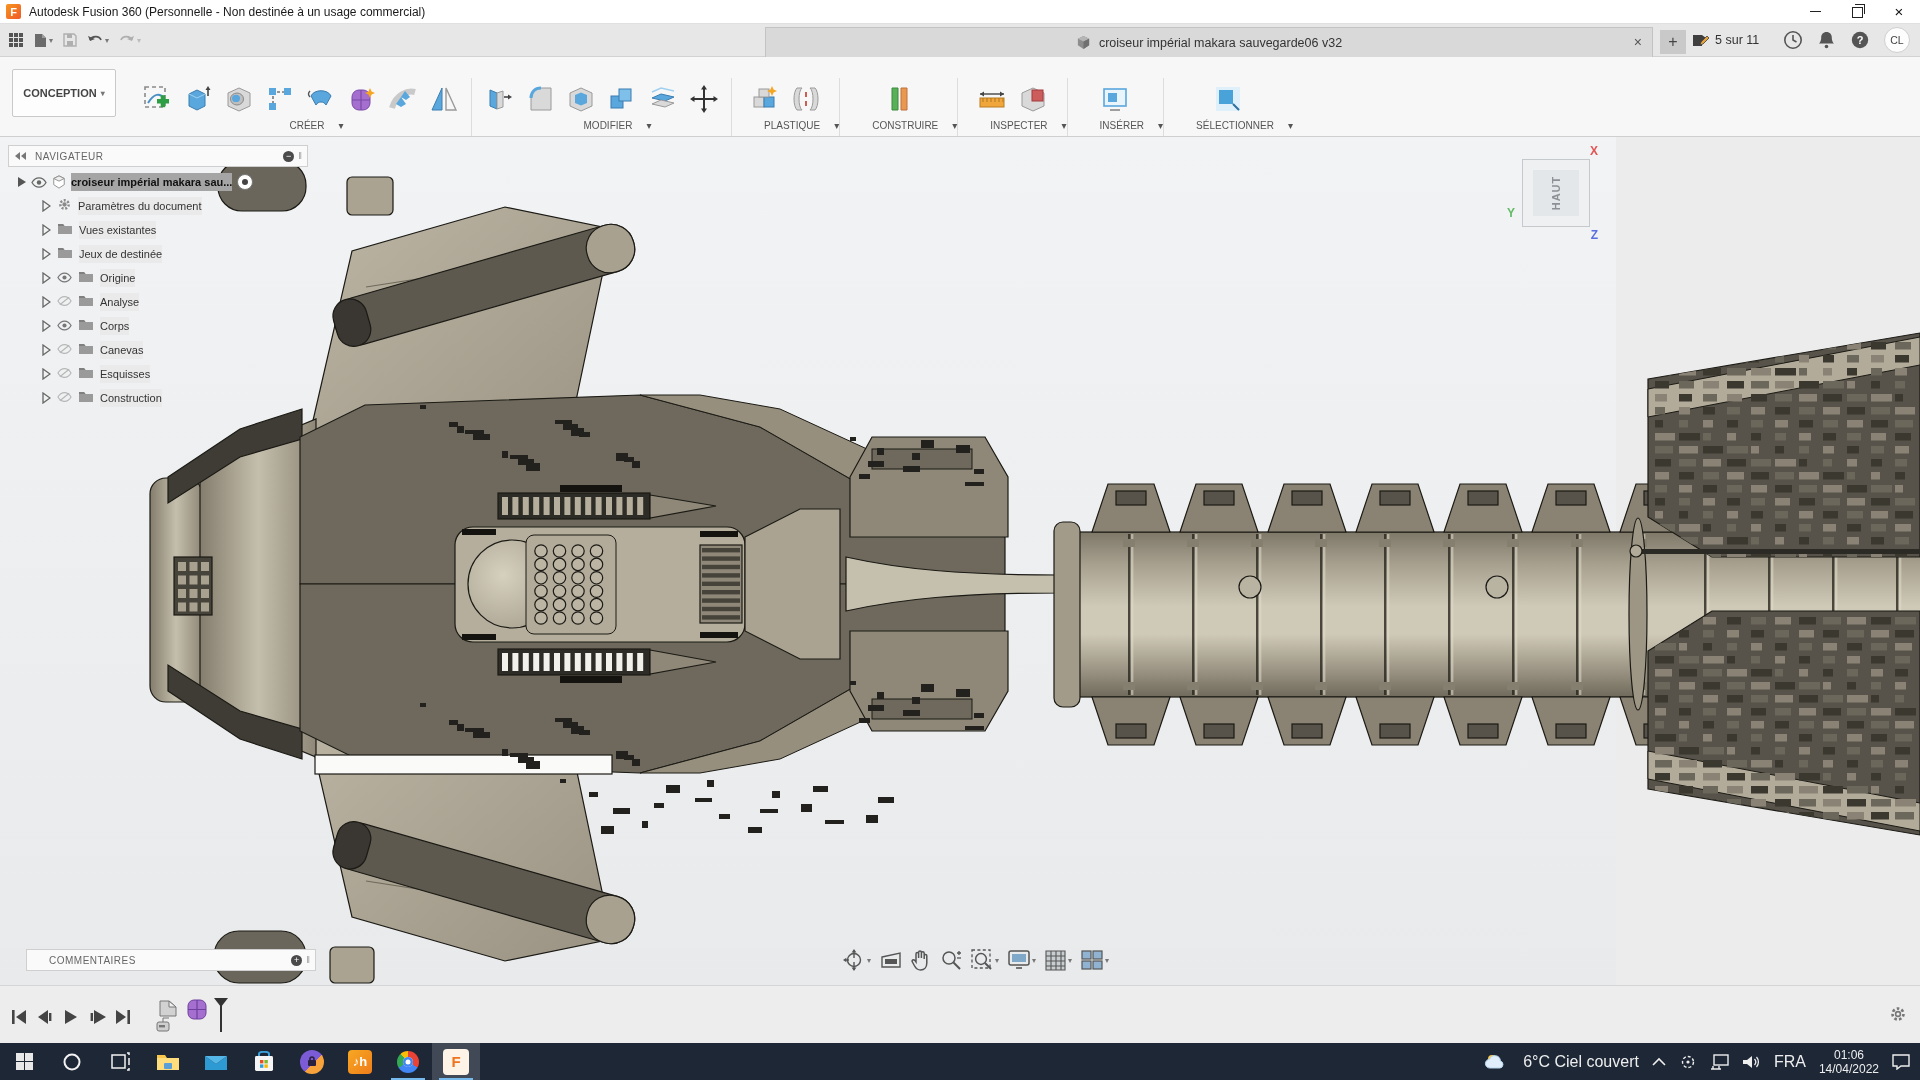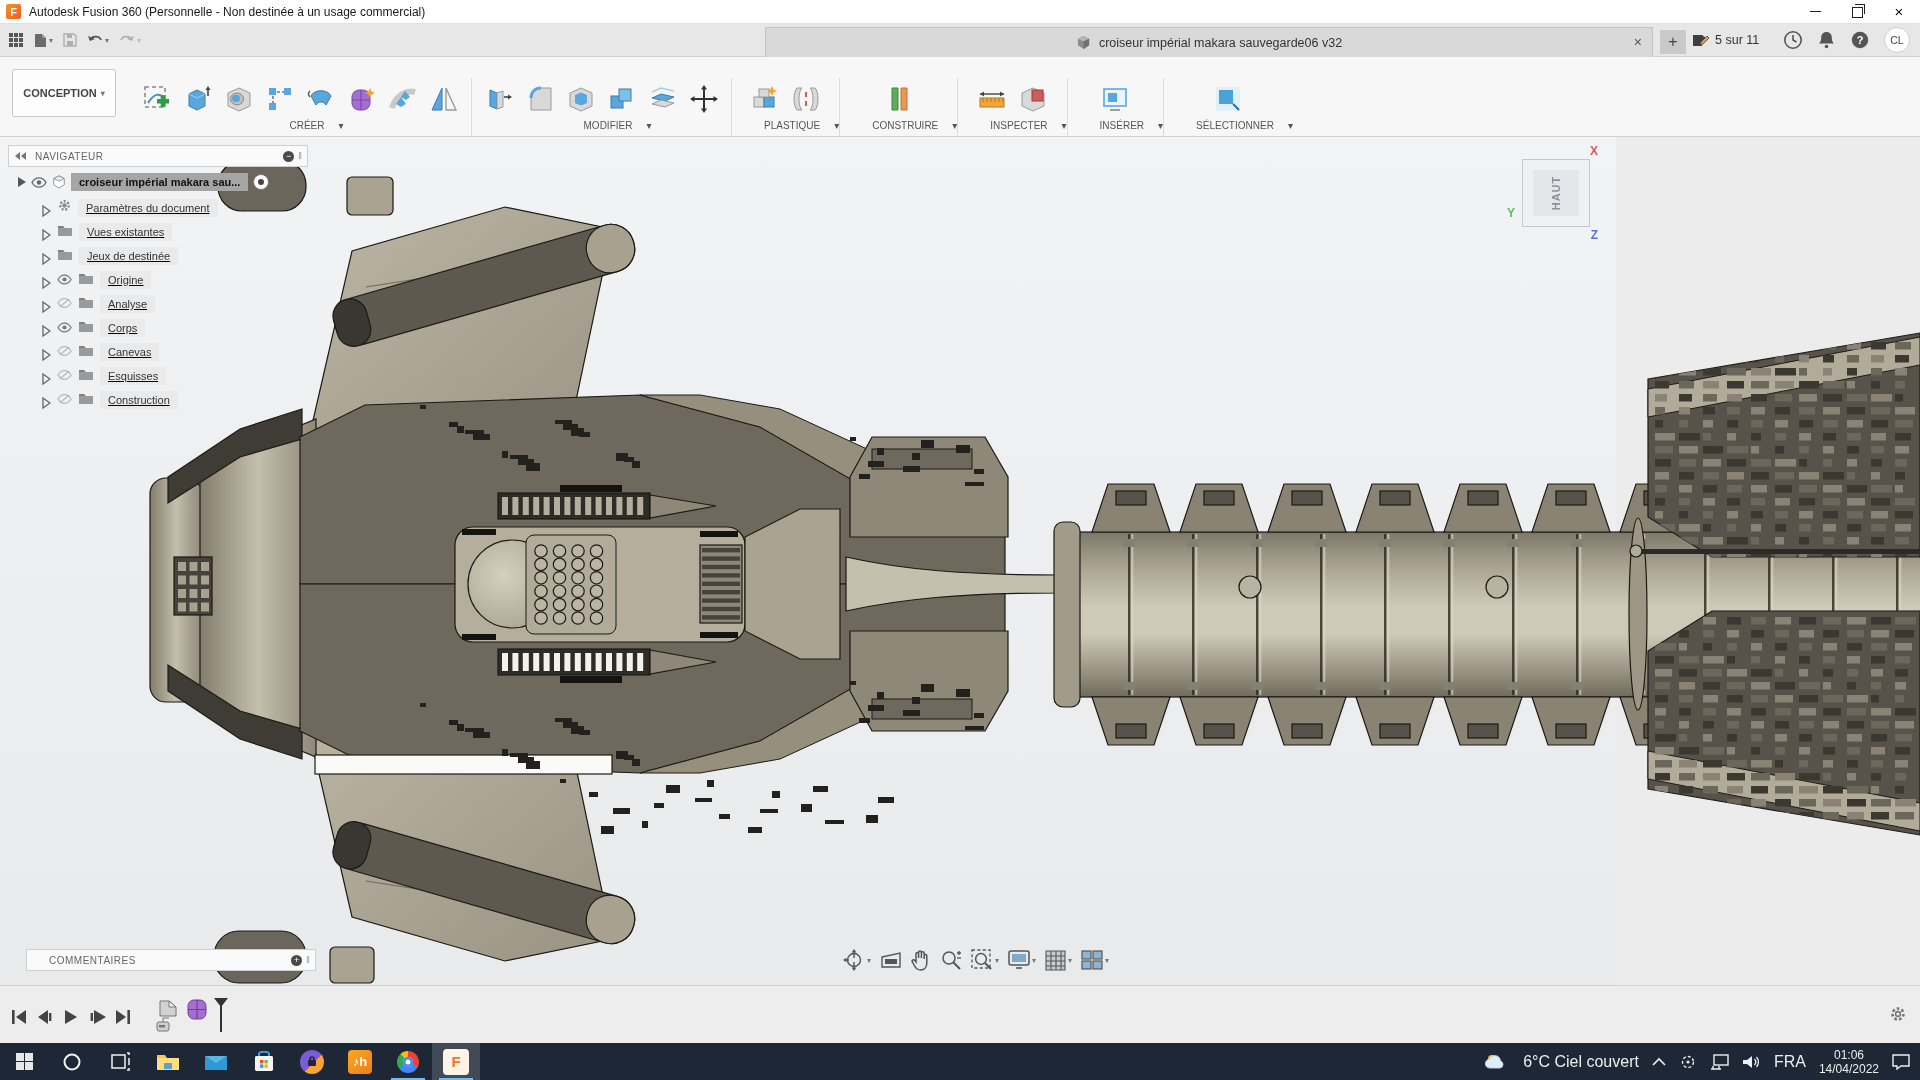--- a/index.html
+++ b/index.html
@@ -62,23 +62,23 @@
   .navigator{position:absolute;left:8px;top:8px;width:300px;}
   .panel-head{height:22px;background:#fafafa;border:1px solid #cfcfcf;box-sizing:border-box;
     display:flex;align-items:center;font-size:10px;color:#666;letter-spacing:.5px;}
   .panel-head .ph-title{margin-left:8px;}
   .ph-right{margin-left:auto;display:flex;align-items:center;gap:4px;margin-right:4px;}
   .ph-circle{width:11px;height:11px;border-radius:50%;background:#4a4a4a;color:#fff;font-size:9px;
     display:flex;align-items:center;justify-content:center;line-height:1;}
   .ph-grip{color:#999;font-size:9px;letter-spacing:1px;}
   .nav-rows{margin-top:6px;}
   .nav-root{display:flex;align-items:center;gap:5px;margin:0 0 4px 10px;}
-  .chip{background:rgba(233,233,233,.92);padding:3px 8px;font-size:11px;color:#333;white-space:nowrap;}
+  .chip{background:rgba(233,233,233,.92);padding:3px 0;font-size:11px;color:#333;white-space:nowrap;}
   .chip.sel{background:#a5a5a5;color:#111;font-weight:bold;}
-  .nav-row{display:flex;align-items:flex-end;gap:6px;margin:2px 0 2px 34px;height:22px;text-decoration:underline;}
+  .nav-row{display:flex;align-items:center;gap:6px;margin:2px 0 2px 34px;height:22px;}
   .tri-open{width:0;height:0;border-left:8px solid #555;border-top:5px solid transparent;border-bottom:5px solid transparent;}
   .target{width:14px;height:14px;border-radius:50%;background:#fff;border:1px solid #777;display:flex;align-items:center;justify-content:center;}
   .target i{width:6px;height:6px;border-radius:50%;background:#444;}
   
   .viewcube{position:absolute;right:26px;top:22px;width:66px;height:66px;background:#eef0f2;
     border:1px solid #c6c9cc;display:flex;align-items:center;justify-content:center;}
   .vc-face{width:46px;height:46px;background:#e4e7ea;display:flex;align-items:center;justify-content:center;}
   .vc-txt{transform:rotate(-90deg);font-size:11px;font-weight:bold;color:#8d9196;letter-spacing:1px;}
   .ax{position:absolute;font-size:12px;font-weight:bold;}
   .ax-x{right:-9px;top:-16px;color:#e25555;}

